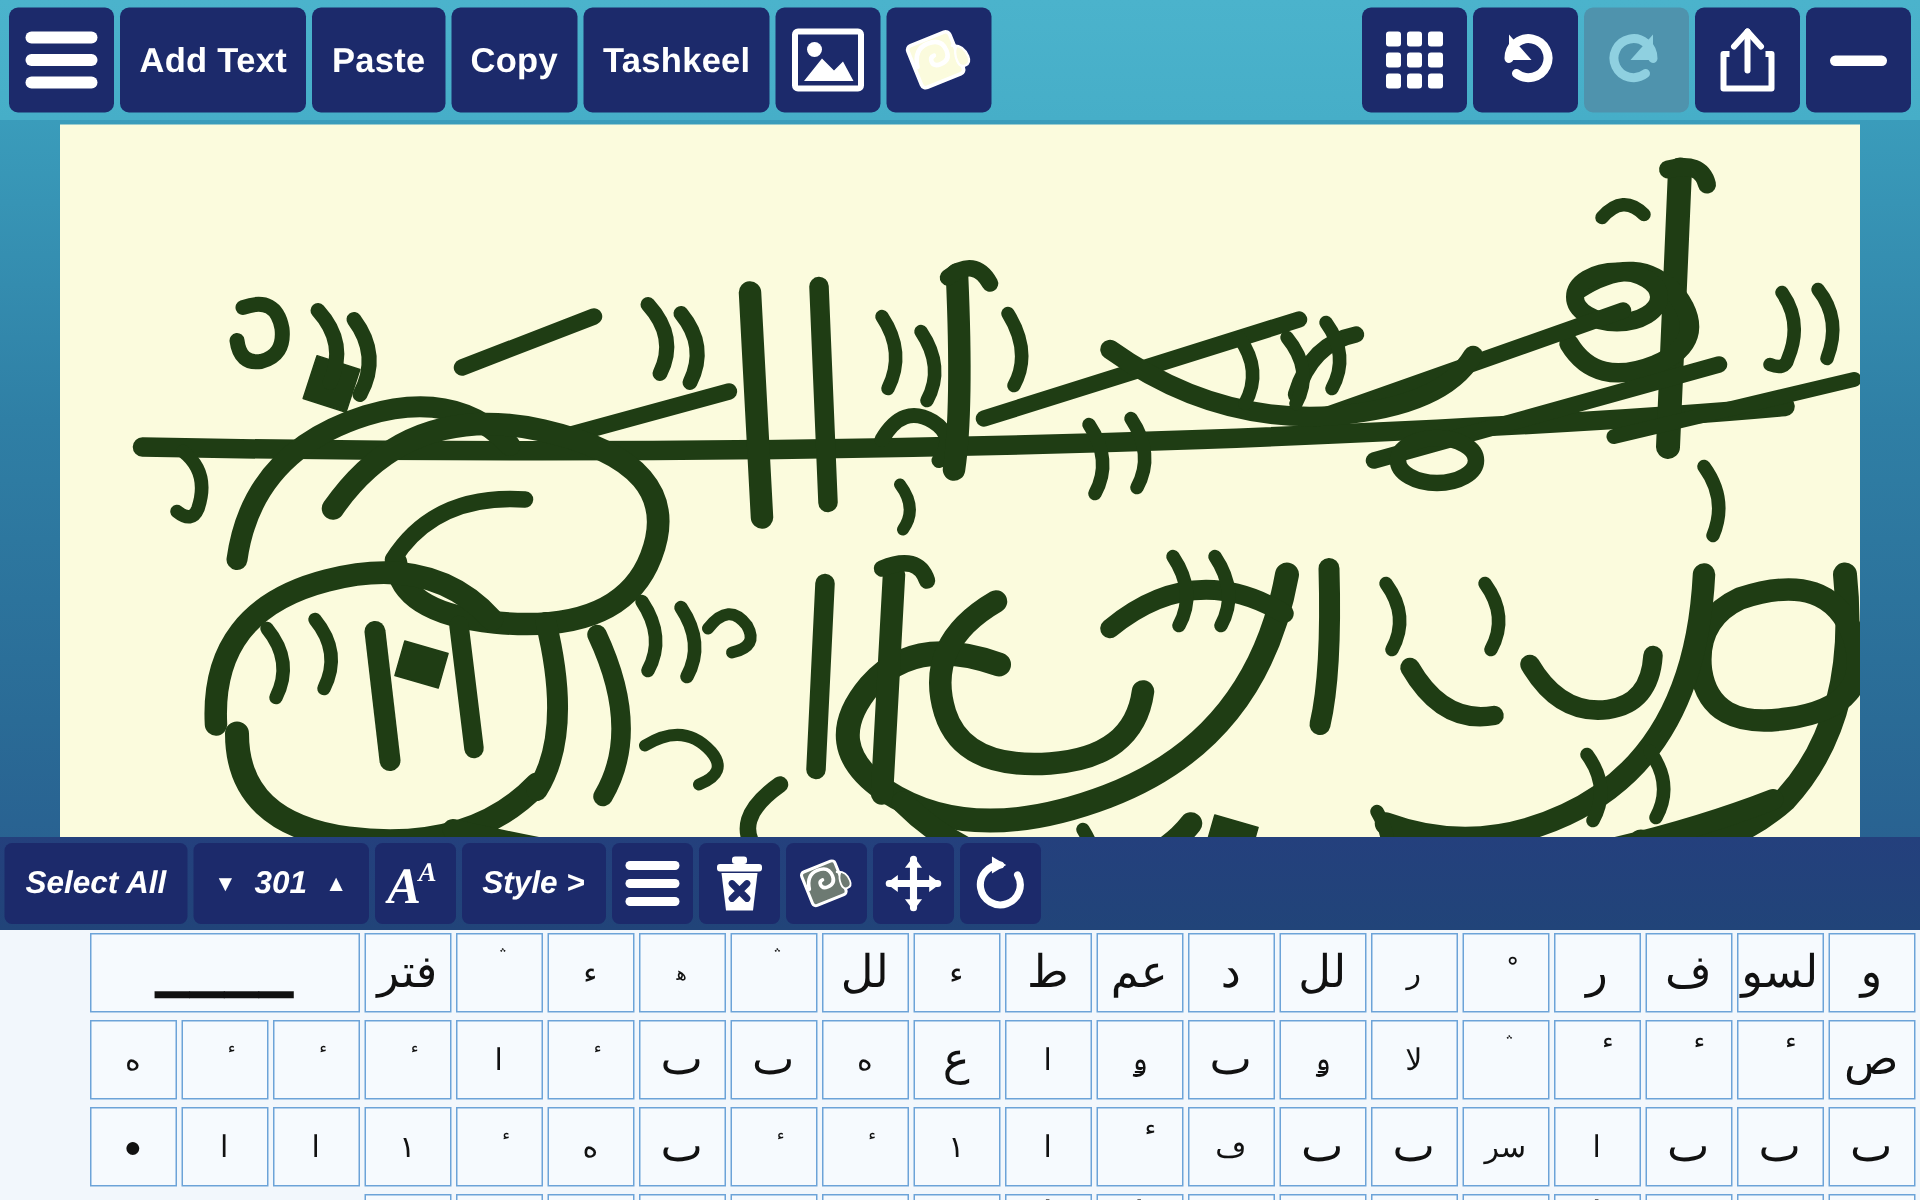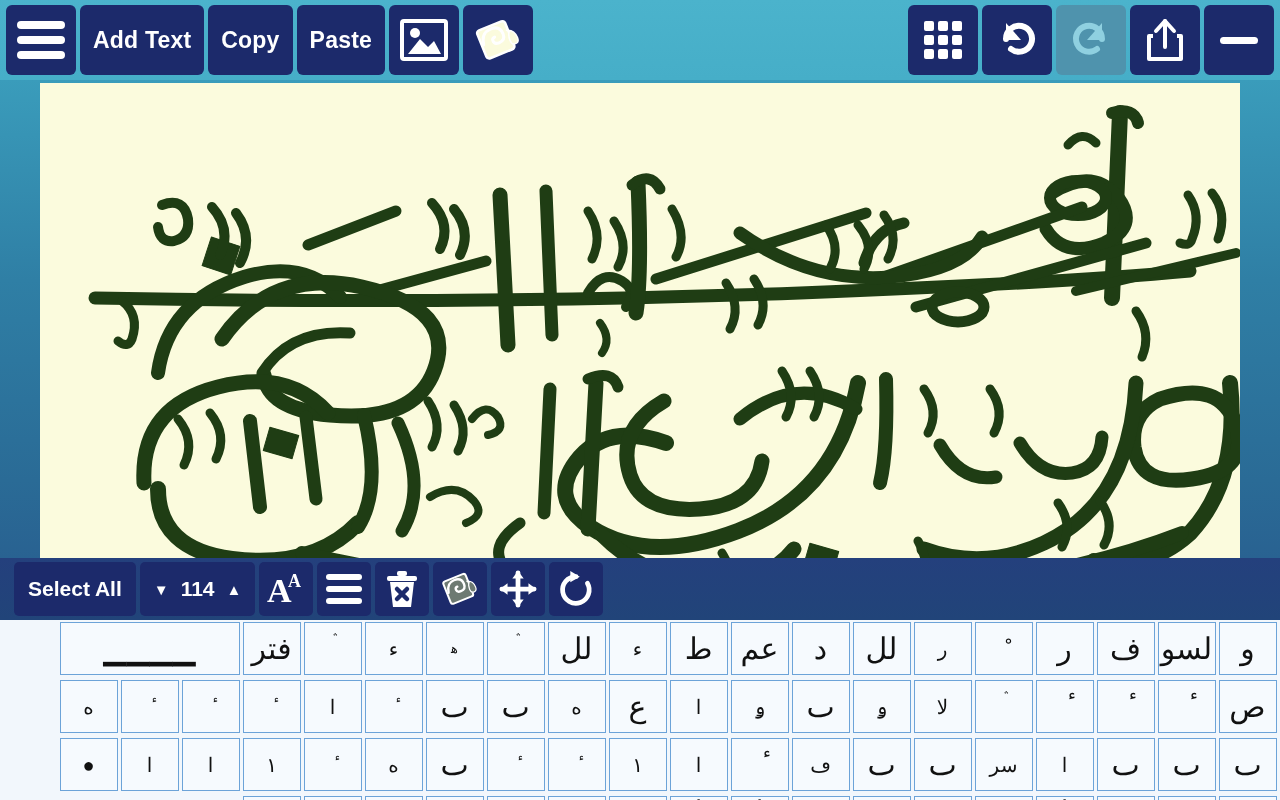--- a/index.html
+++ b/index.html
@@ -67,22 +67,23 @@
     overflow: hidden;
   }
   .canvas svg { display: block; width: 100%; height: 100%; }
 
   
   .toolbar-bottom {
     height: 62px;
     flex: 0 0 62px;
     display: flex;
     align-items: center;
-    padding: 0 12px;
+    padding: 0 1px;
     background: linear-gradient(to bottom, #24407d 0%, #214479 100%);
+    font-style: italic;
   }
   .bbtn {
     background: #1c2a6b;
     border-radius: 5px;
     height: 54px;
     margin: 0 2px;
     display: flex;
     align-items: center;
     justify-content: center;
     color: #fff;
@@ -152,24 +153,27 @@
         <i></i>
           <i></i>
           <i></i>
       </span>
     </div>
 
     <div class="tbtn">
       <span>Add Text</span>
     </div>
     <div class="tbtn">
+      <span>Paste</span>
+    </div>
+    <div class="tbtn">
       <span>Copy</span>
     </div>
     <div class="tbtn">
-      <span>Paste</span>
+      <span>Tashkeel</span>
     </div>
 
     <div class="tbtn icon-only">
       <svg class="ic" width="48" height="44" viewBox="0 0 48 44">
         <rect x="2" y="3" width="44" height="38" rx="2" fill="none" stroke="#fff" stroke-width="4"></rect>
         <circle cx="15" cy="15" r="5" fill="#fff"></circle>
         <path d="M8 36 L20 21 L28 29 L34 23 L41 36 Z" fill="#fff"></path>
       </svg>
     </div>
 
@@ -338,32 +342,35 @@
 
   <div class="toolbar-bottom">
 
     <div class="bbtn">
       <span>Select All</span>
     </div>
 
 
     <div class="bbtn stepper">
       <span class="arrow">▼</span>
-      <span class="val">114</span>
+      <span class="val">301</span>
       <span class="arrow">▲</span>
     </div>
 
     <div class="bbtn icon-only">
       <svg class="ic" width="40" height="38" viewBox="0 0 40 38">
         <text x="1" y="32" font-family="Liberation Serif, serif" font-size="34" fill="#fff">A</text>
         <text x="22" y="17" font-family="Liberation Serif, serif" font-size="18" fill="#fff">A</text>
       </svg>
     </div>
 
 
+    <div class="bbtn">
+      <span>Style &gt;</span>
+    </div>
 
     <div class="bbtn icon-only">
       <span class="hamburger-lines" style="gap:6px">
         <i style="width:36px;height:6px"></i>
           <i style="width:36px;height:6px"></i>
           <i style="width:36px;height:6px"></i>
       </span>
     </div>
 
     <div class="bbtn icon-only">

